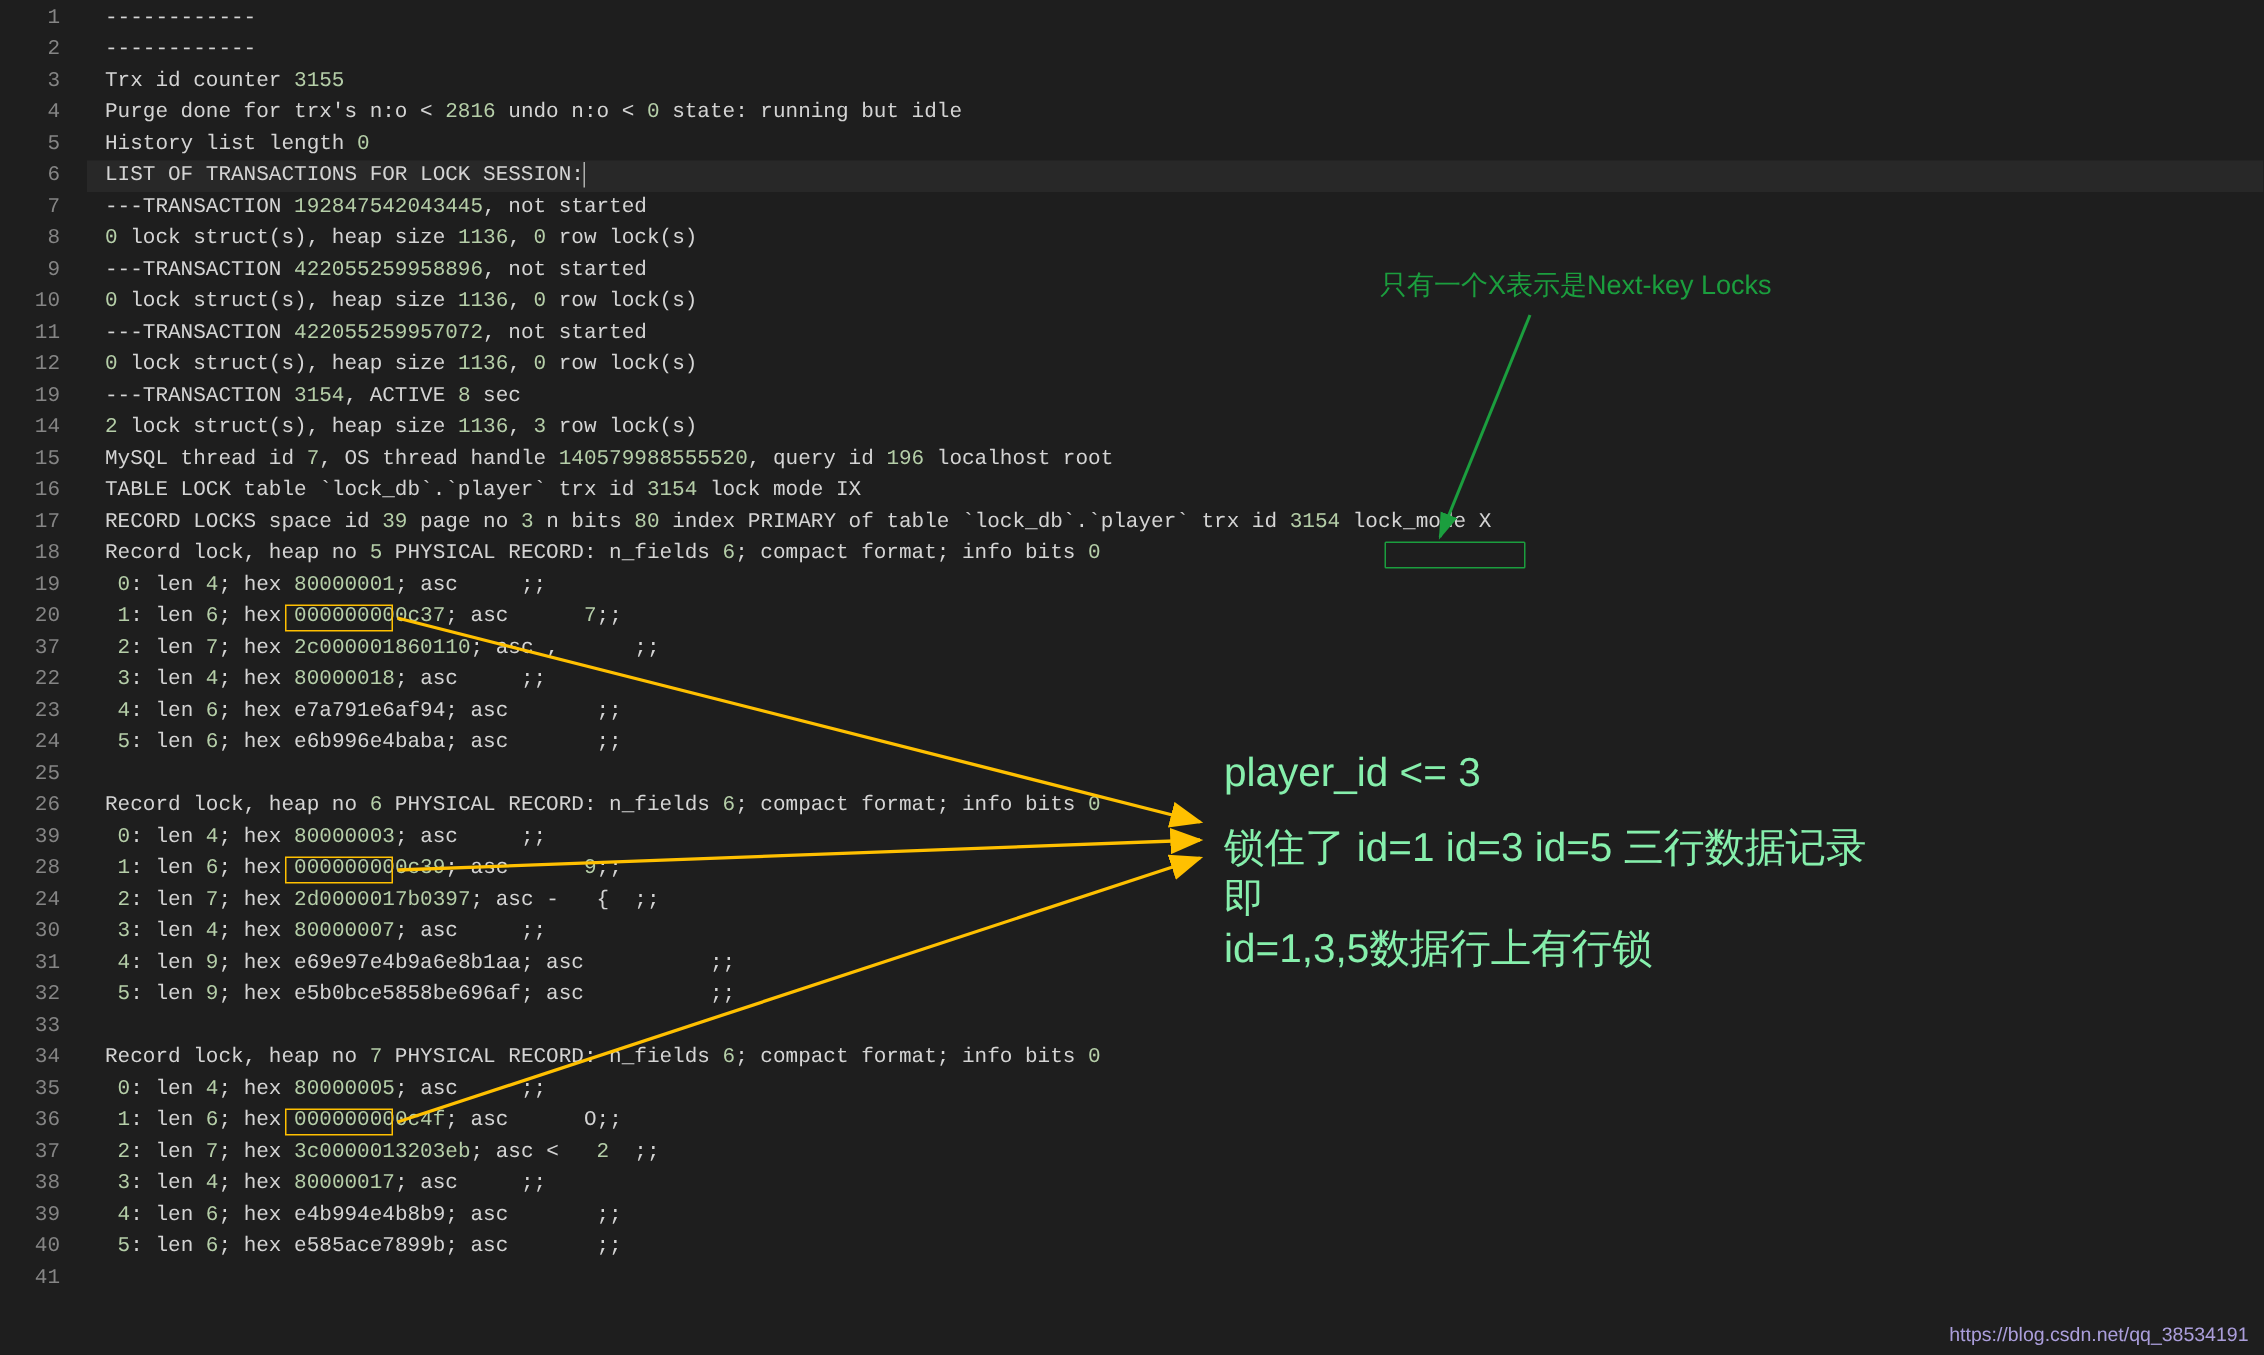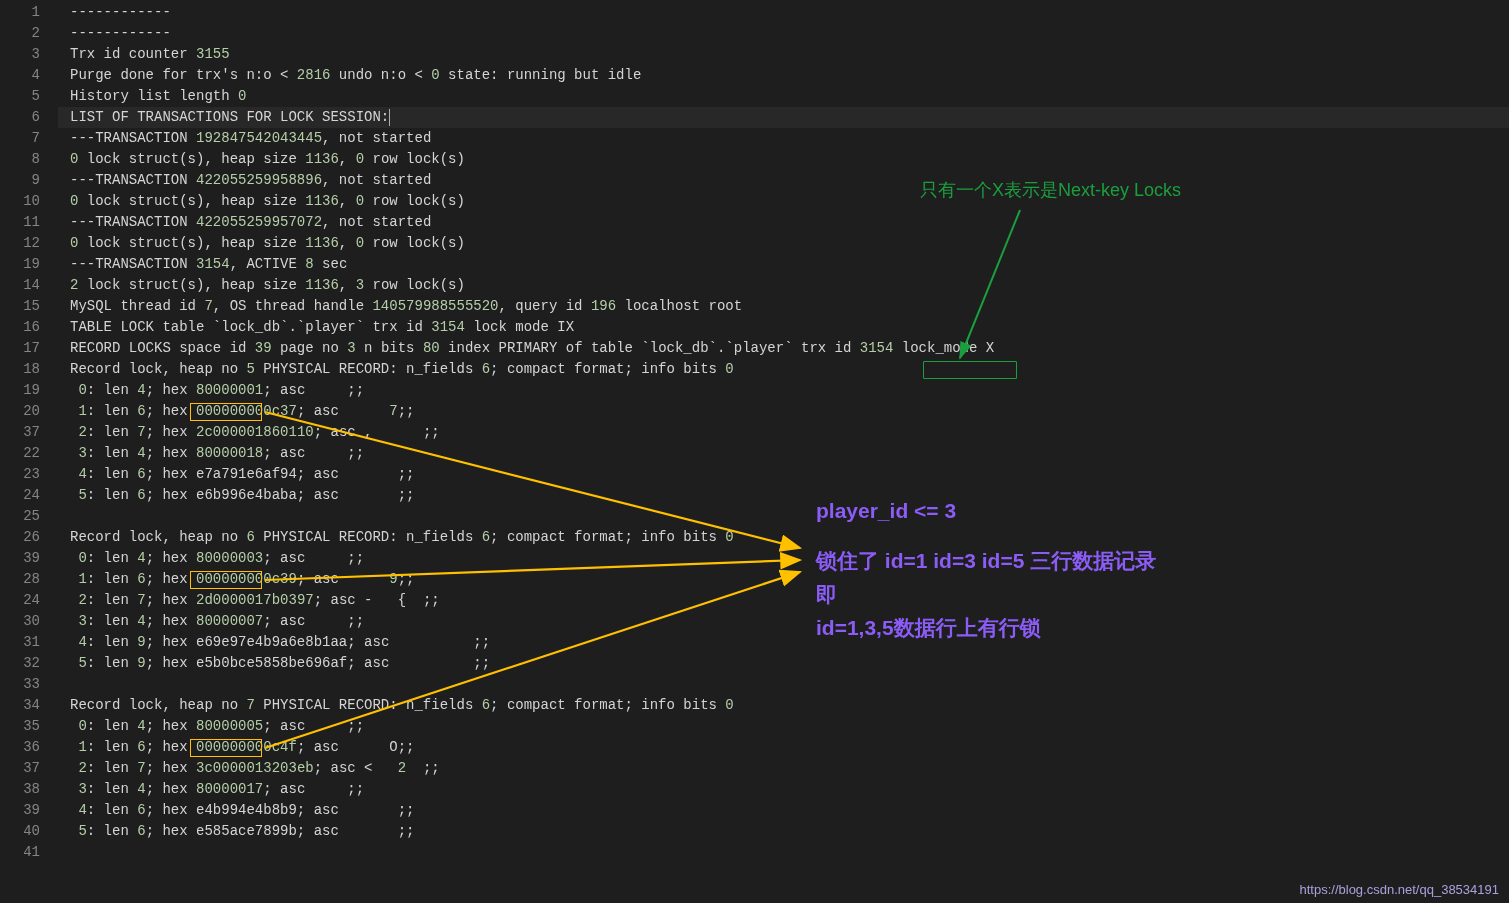--- a/index.html
+++ b/index.html
@@ -70,26 +70,25 @@
     font-family: Liberation Sans, sans-serif;
     font-size: 18px;
     white-space: nowrap;
   }
   .orange-box {
     position: absolute;
     border: 1.5px solid #ffc000;
   }
   .orange-text {
     position: absolute;
-    color: #8b5cf6;
+    color: #86efac;
     font-family: "Microsoft YaHei", Arial, sans-serif;
-    font-size: 21px;
+    font-size: 27px;
     line-height: 1.58;
     white-space: nowrap;
-    font-weight: bold;
   }
   .watermark {
     position: absolute;
     right: 10px;
     bottom: 6px;
     color: #c4b5fd;
     font-family: Arial, sans-serif;
     font-size: 13px;
     opacity: 0.85;
   }

